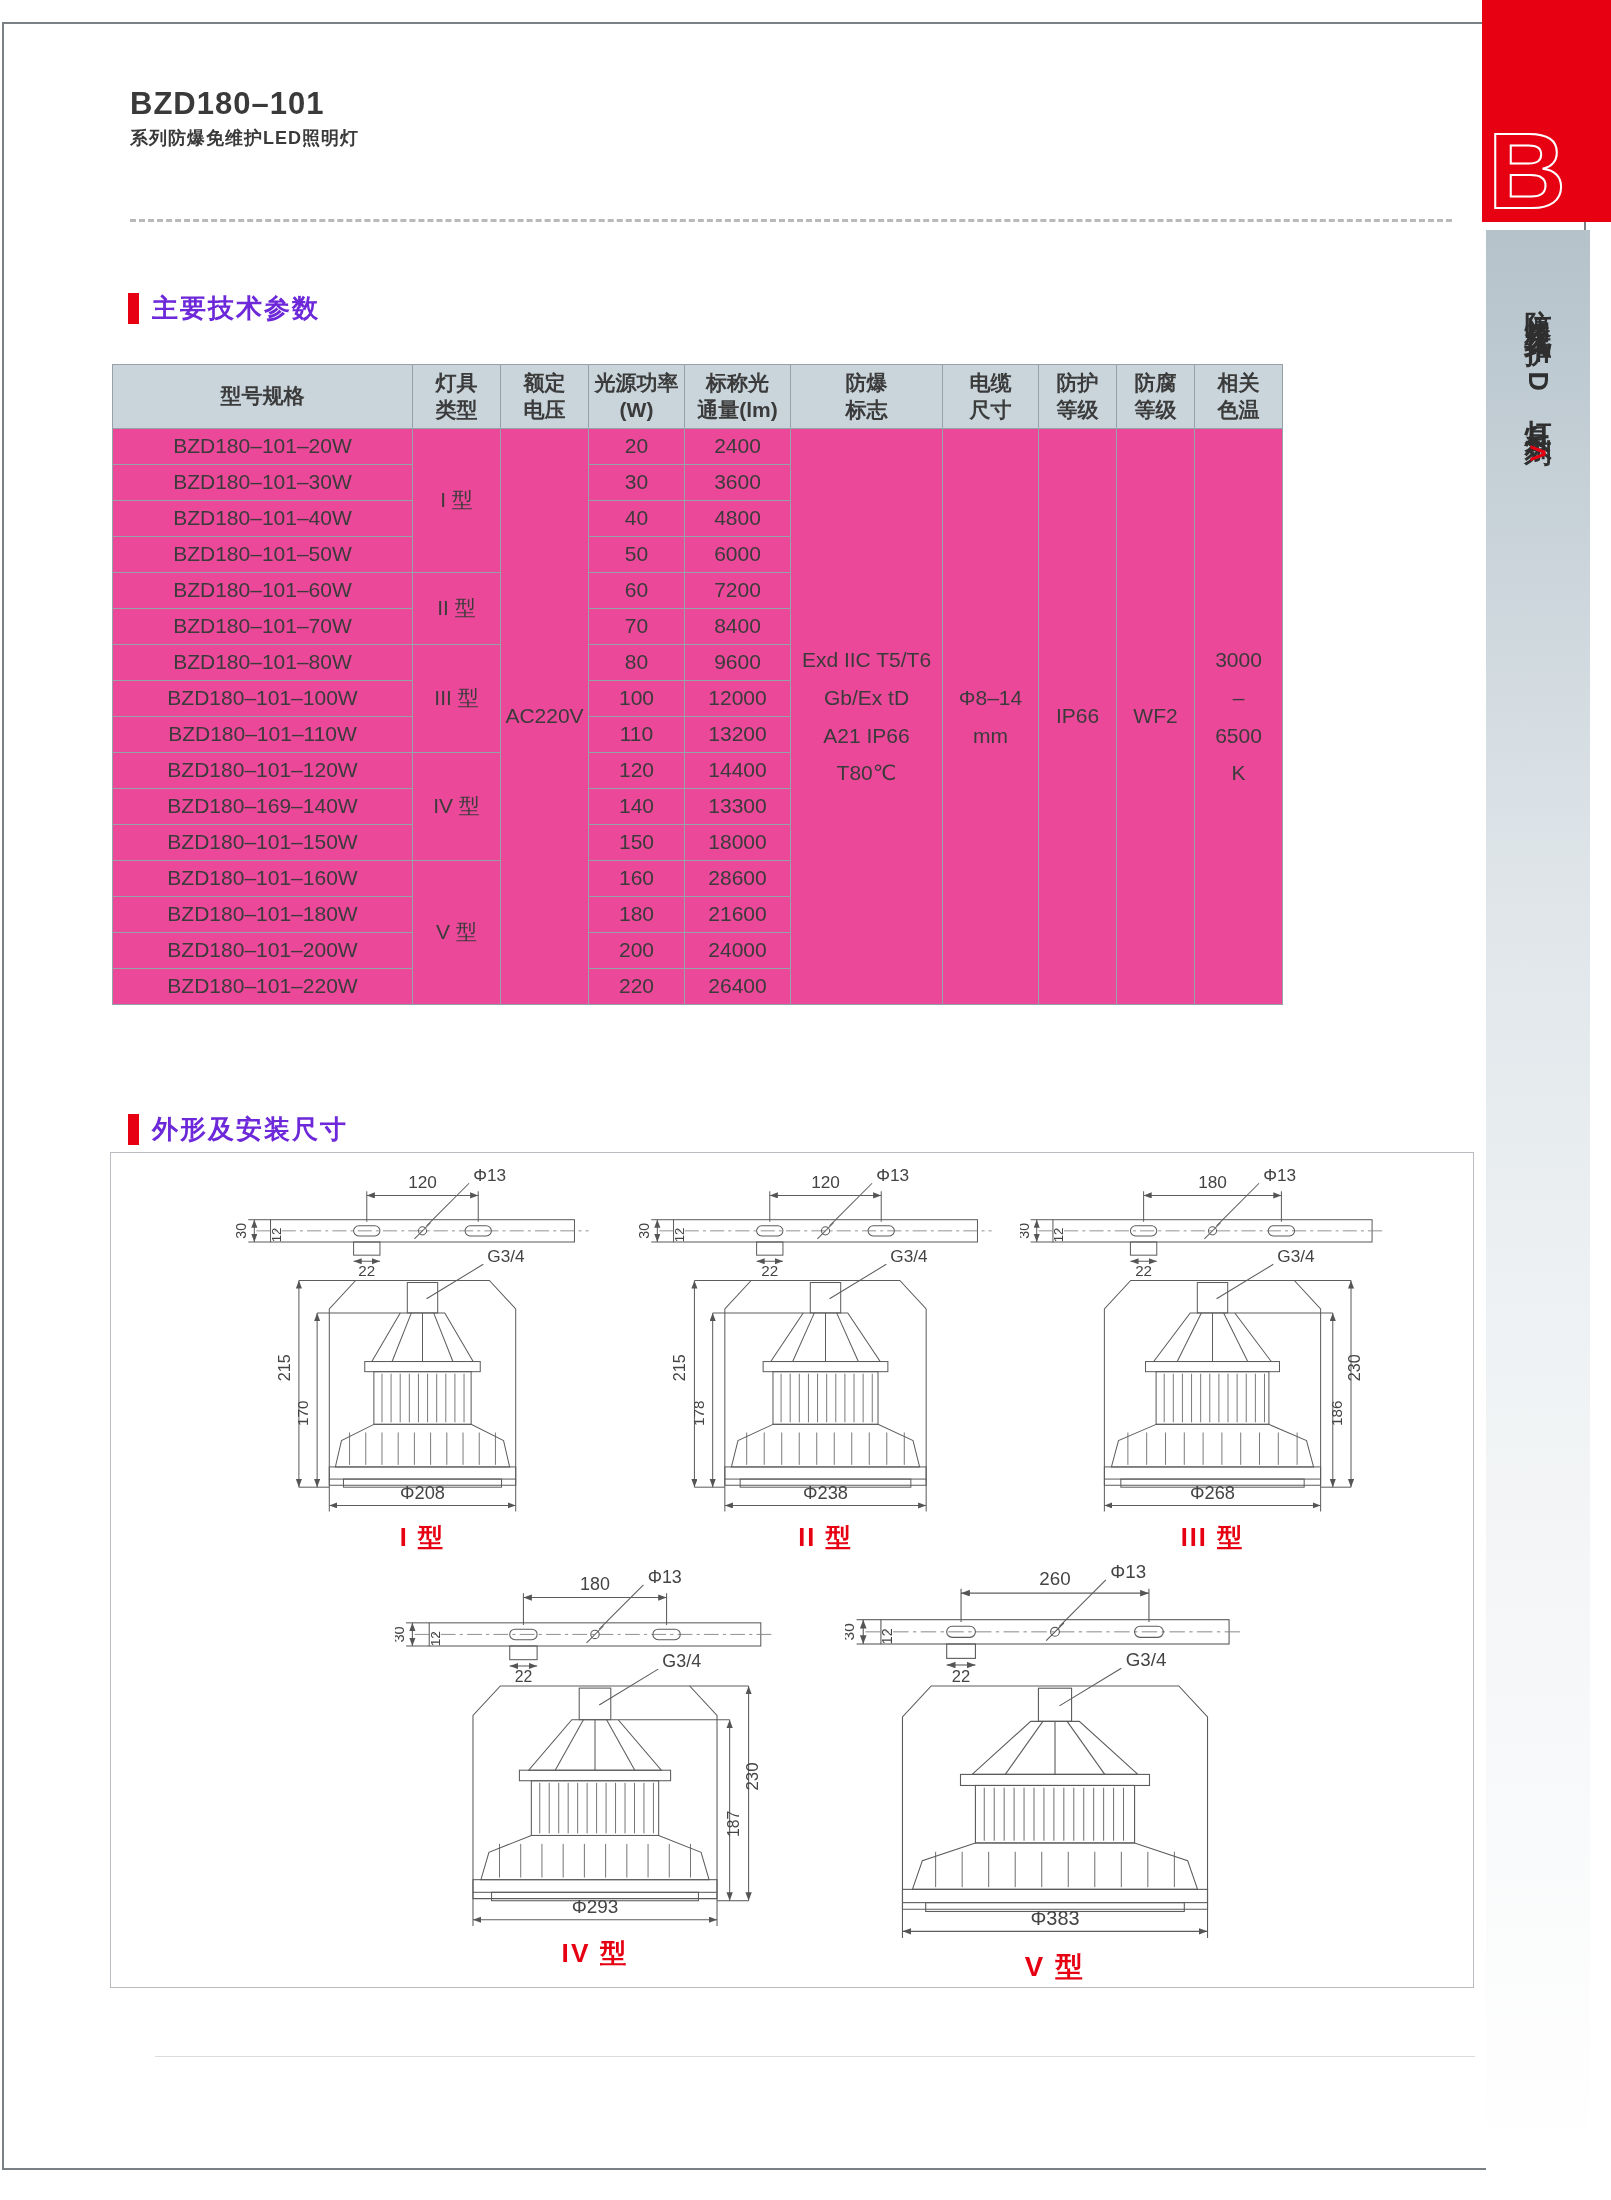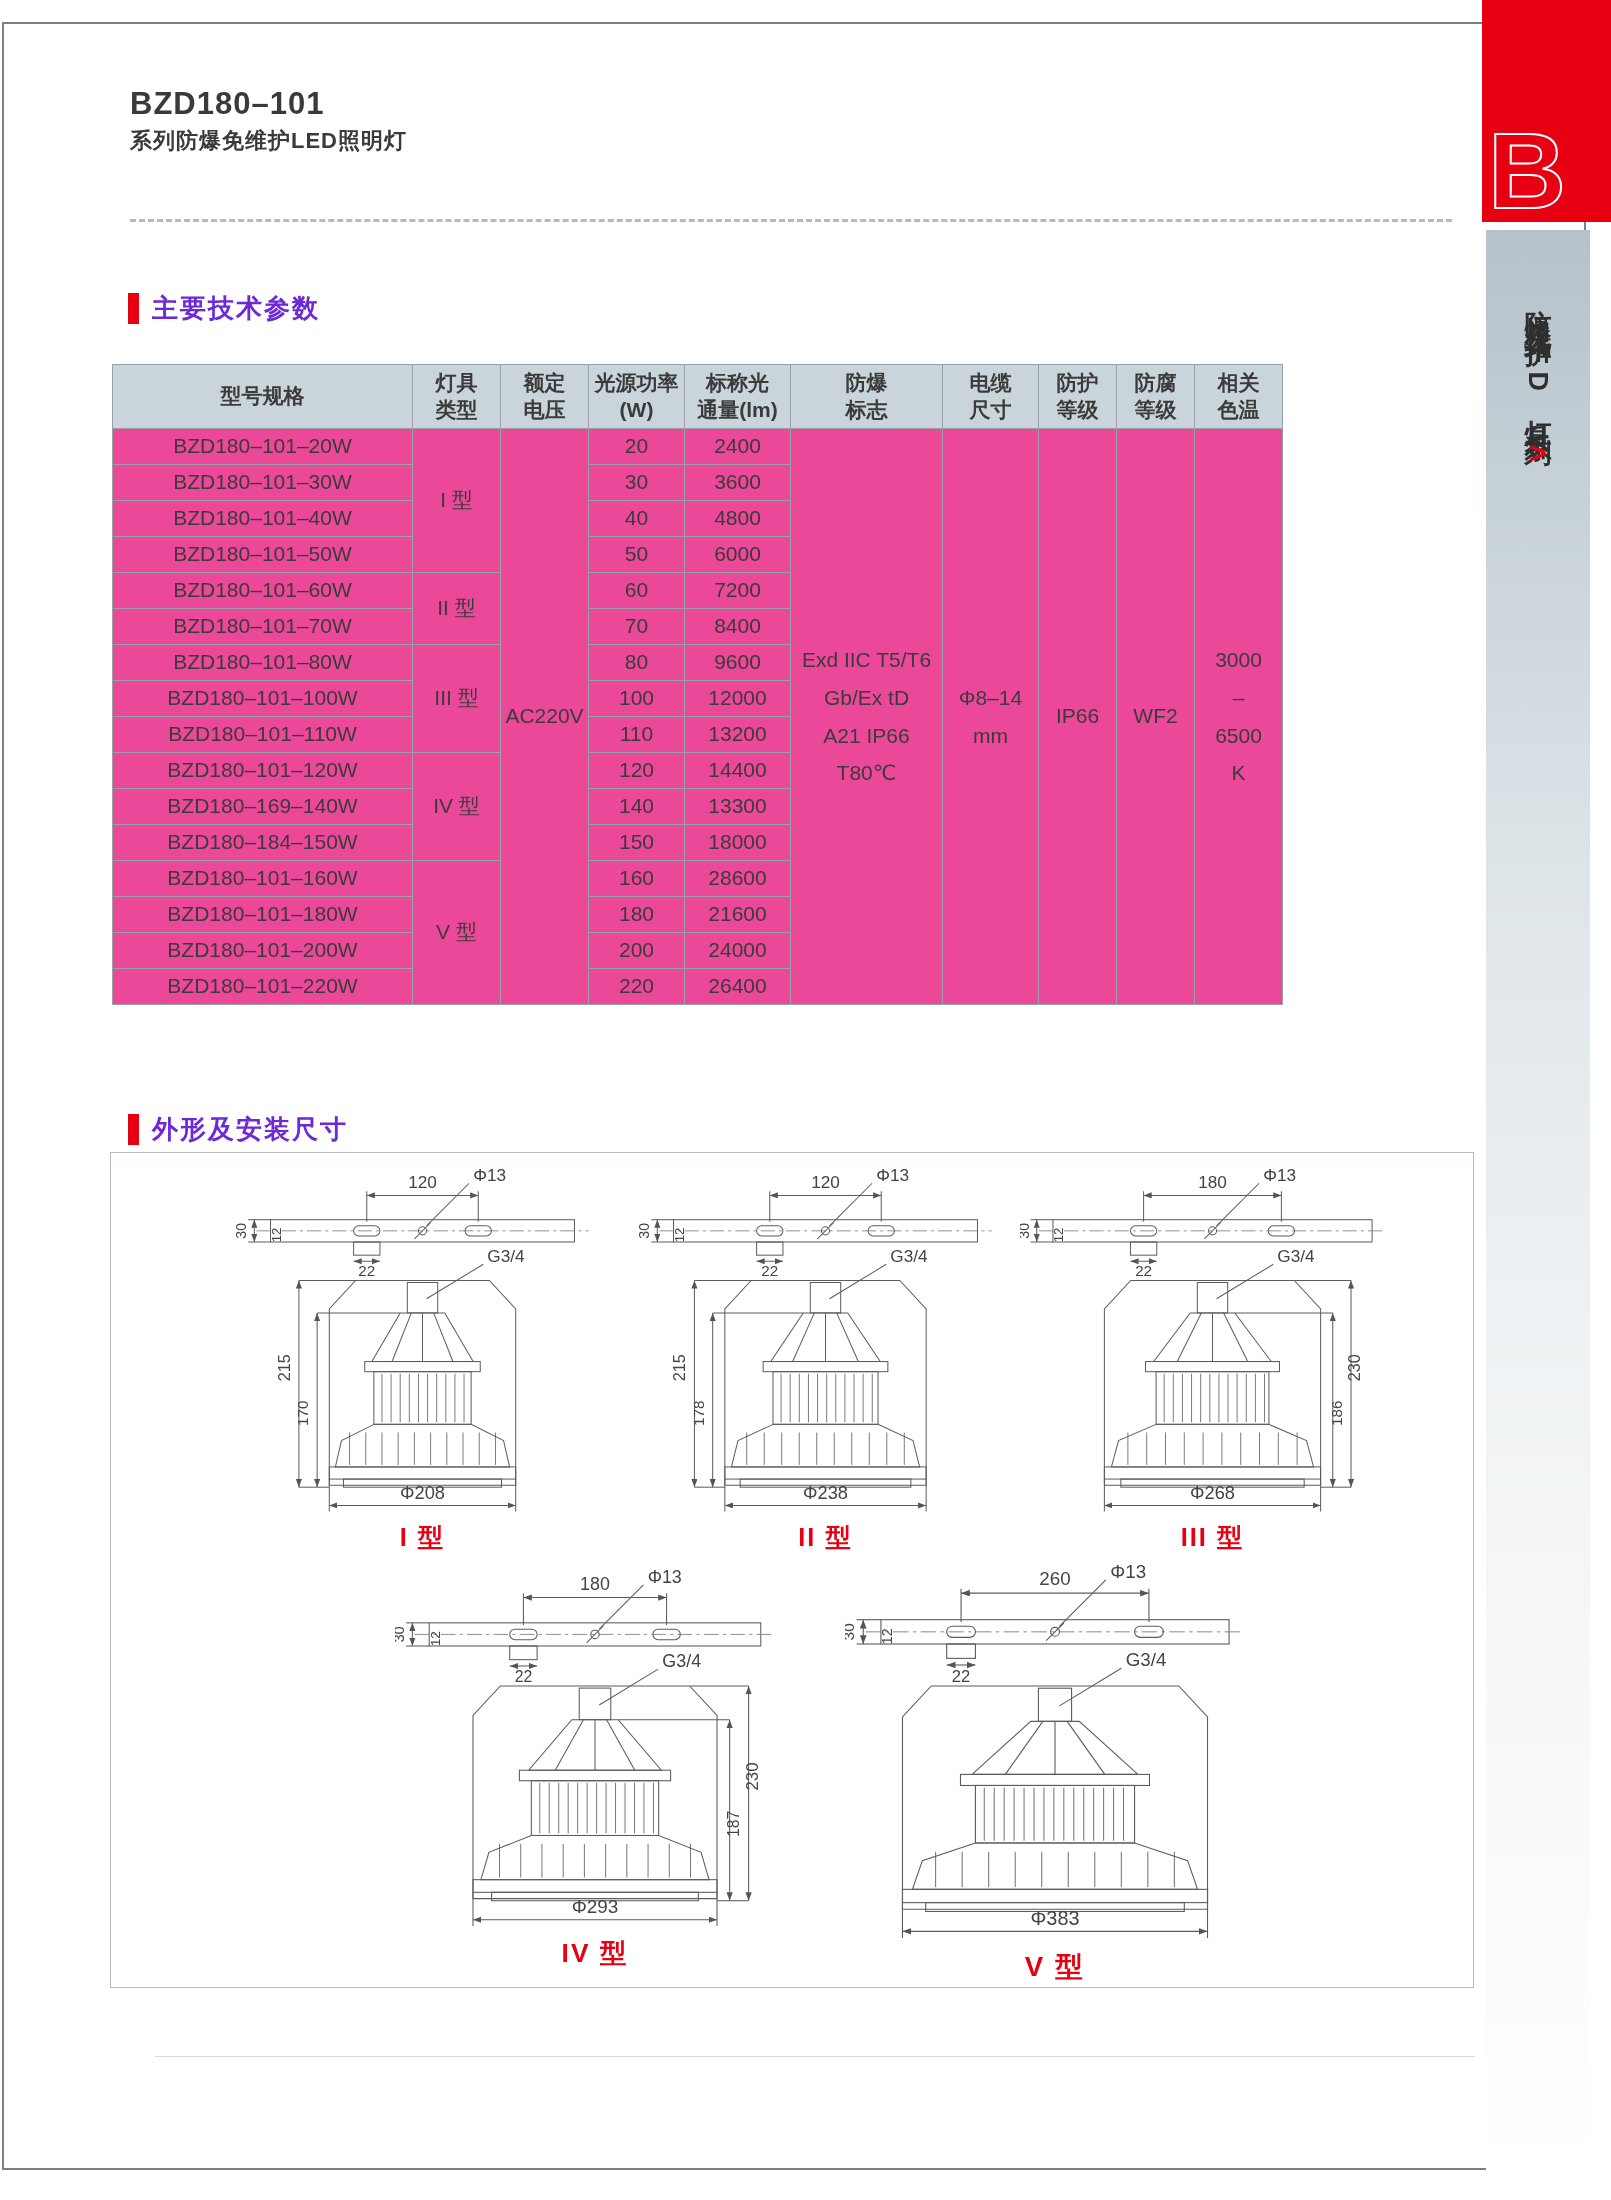--- a/index.html
+++ b/index.html
@@ -11,21 +11,21 @@
   #strip{position:absolute;left:1486px;top:230px;width:104px;height:1940px;
          background:linear-gradient(180deg,#b5c2ca 0%,#c4cfd6 12%,#dde4e8 32%,#eef1f3 55%,#f8f9fa 80%,#ffffff 100%);}
   #strip .vtxt{display:block;margin:58px auto 0;writing-mode:vertical-rl;text-orientation:mixed;
          font-size:27px;font-weight:600;letter-spacing:7px;color:#2f2f2f;}
   #strip .varrow{display:block;text-align:center;margin-top:10px;font-size:30px;font-weight:bold;color:#e60012;}
   
   #redtab{position:absolute;left:1482px;top:0;width:129px;height:222px;background:#e60012;}
   #redtab svg{position:absolute;left:0;bottom:-4px;}
   
   #title1{position:absolute;left:130px;top:86px;font-size:31px;font-weight:bold;color:#3a3a3a;letter-spacing:1px;}
-  #title2{position:absolute;left:130px;top:126px;font-size:22px;font-weight:bold;color:#3a3a3a;letter-spacing:1px;}
+  #title2{position:absolute;left:130px;top:126px;font-size:18px;font-weight:bold;color:#3a3a3a;letter-spacing:1px;}
   #dash{position:absolute;left:130px;top:219px;width:1322px;height:0;border-top:3px dashed #b9b9b9;}
   .sechead{position:absolute;left:128px;display:flex;align-items:center;}
   .sechead .bar{width:11px;height:31px;background:#e60012;margin-right:13px;}
   .sechead .lbl{font-size:26px;font-weight:bold;color:#6d28d9;letter-spacing:2px;}
   #sec1{top:291px;} #sec2{top:1112px;}
   
   #spec{position:absolute;left:112px;top:364px;width:1140px;border-collapse:collapse;table-layout:fixed;}
   #spec th,#spec td{border:1px solid #97a1a8;text-align:center;vertical-align:middle;
         font-size:21px;color:#3b3b3b;white-space:pre-line;line-height:1.25;padding:0;}
   #spec thead th{background:#c9d4db;height:63px;font-weight:600;}
@@ -170,21 +170,21 @@
           <td rowspan="3">IV 型</td>
           <td>120</td>
           <td>14400</td>
         </tr>
         <tr>
           <td>BZD180–169–140W</td>
           <td>140</td>
           <td>13300</td>
         </tr>
         <tr>
-          <td>BZD180–184–150W</td>
+          <td>BZD180–101–150W</td>
           <td>150</td>
           <td>18000</td>
         </tr>
         <tr>
           <td>BZD180–101–160W</td>
           <td rowspan="4">V 型</td>
           <td>160</td>
           <td>28600</td>
         </tr>
         <tr>

